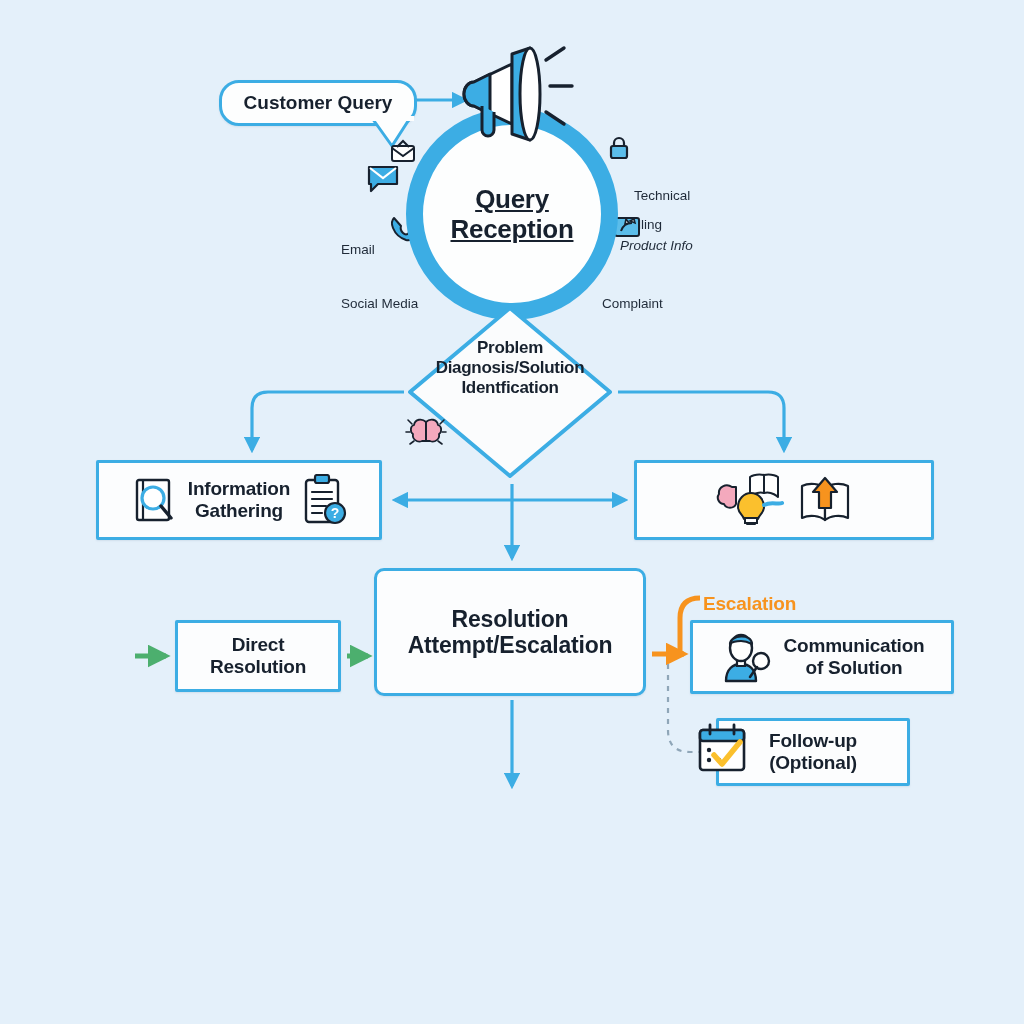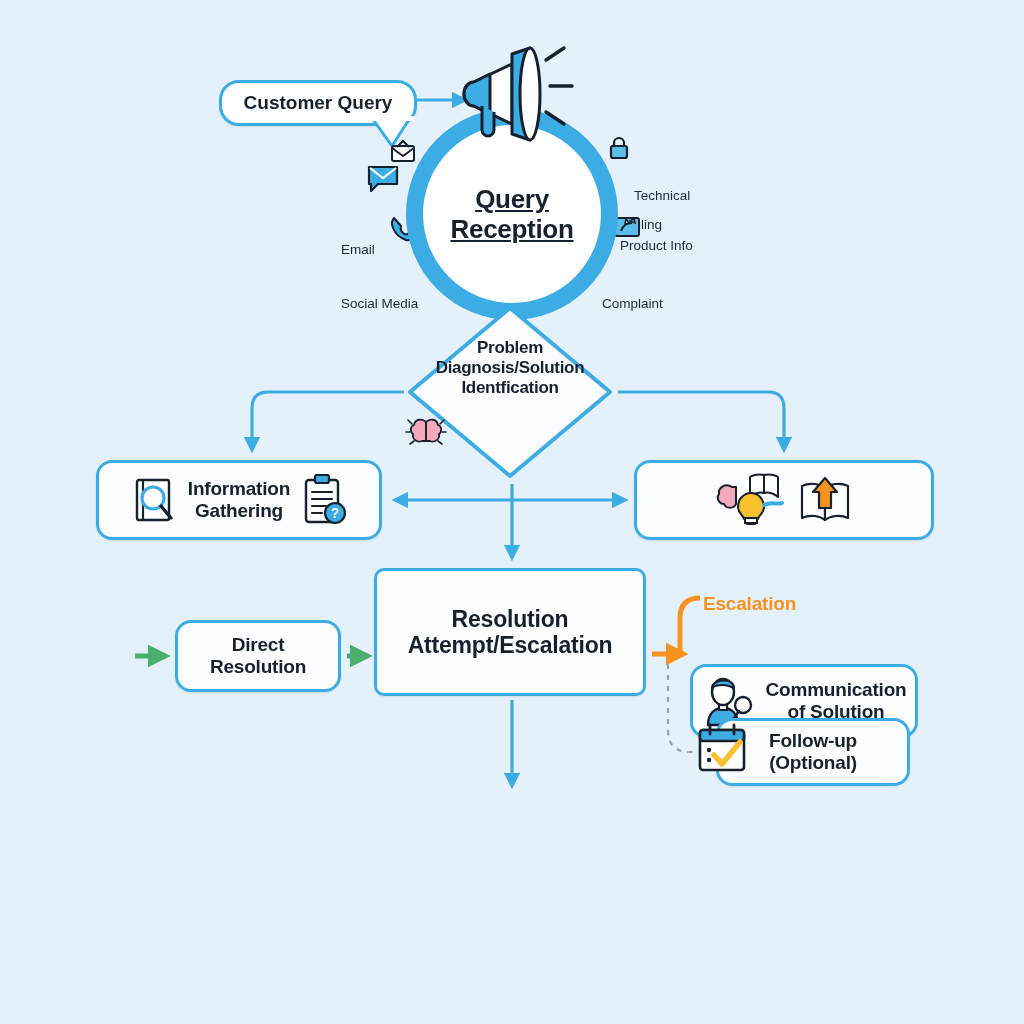--- a/index.html
+++ b/index.html
@@ -23,21 +23,21 @@
     height: 1024px;
     pointer-events: none;
   }
 
   
   .node {
     position: absolute;
     box-sizing: border-box;
     background: #fcfdfe;
     border: 3px solid #3cade4;
-    border-radius: 16px;
+    border-radius: 2px;
     display: flex;
     align-items: center;
     justify-content: center;
     box-shadow: 0 1px 2px rgba(40,80,120,.10);
   }
   .node .label {
     font-weight: bold;
     text-align: center;
     line-height: 1.15;
     letter-spacing: -.2px;
@@ -99,21 +99,21 @@
     width: 212px;
     text-align: center;
   }
 
   
   #info-gathering { left: 96px;  top: 460px; width: 286px; height: 80px; }
   #higher-support { left: 634px; top: 460px; width: 300px; height: 80px; }
   #resolution     { left: 374px; top: 568px; width: 272px; height: 128px;
                     border-radius: 10px; }
   #direct-res     { left: 175px; top: 620px; width: 166px; height: 72px; }
-  #comm-solution  { left: 690px; top: 620px; width: 228px; height: 74px; margin-top: 44px; }
+  #comm-solution  { left: 690px; top: 620px; width: 264px; height: 74px; }
   #followup       { left: 716px; top: 718px; width: 194px; height: 68px; }
 
   #info-gathering .label,
   #higher-support .label { font-size: 19px; }
   #resolution .label     { font-size: 23px; }
   #direct-res .label     { font-size: 19px; }
   #comm-solution .label  { font-size: 19px; }
   #followup .label       { font-size: 19px; }
 
   .boxrow {
@@ -229,21 +229,21 @@
              C19,21 17,21 15,19 C13,17 12,15 13,12 z" fill="#3cade4" stroke="#17212e" stroke-width="2" stroke-linejoin="round"></path>
   </svg>
   <div class="ann" style="left:341px; top:249px;">Social Media</div>
 
   <svg class="annicon" style="left:608px; top:136px;" width="22" height="24" viewBox="0 0 22 24">
     <path d="M6,10 V7 a5,5 0 0 1 10,0 V10" fill="none" stroke="#17212e" stroke-width="2.2"></path>
     <rect x="3" y="10" width="16" height="12" rx="2" fill="#5bbdea" stroke="#17212e" stroke-width="2.2"></rect>
   </svg>
   <div class="ann" style="left:634px; top:141px;">Technical</div>
   <div class="ann" style="left:626px; top:170px;">Billing</div>
-  <div class="ann" style="left:620px; top:191px;">Product Info</div>
+  <div class="ann" style="left:620px; top:191px;font-style:italic;">Product Info</div>
 
   <svg class="annicon" style="left:613px; top:214px;" width="28" height="26" viewBox="0 0 28 26">
     <rect x="2" y="4" width="24" height="18" rx="2" fill="#5bbdea" stroke="#17212e" stroke-width="2"></rect>
     <path d="M8,17 C10,11 14,9 19,9" fill="none" stroke="#17212e" stroke-width="2"></path>
     <path d="M13,5 l3,4 l-4,1 z" fill="#ffffff" stroke="#17212e" stroke-width="1.6"></path>
     <path d="M17,7 l4,-2 l1,4 z" fill="#ffffff" stroke="#17212e" stroke-width="1.6"></path>
   </svg>
   <div class="ann" style="left:602px; top:249px;">Complaint</div>
 
   <div class="circle reception">

